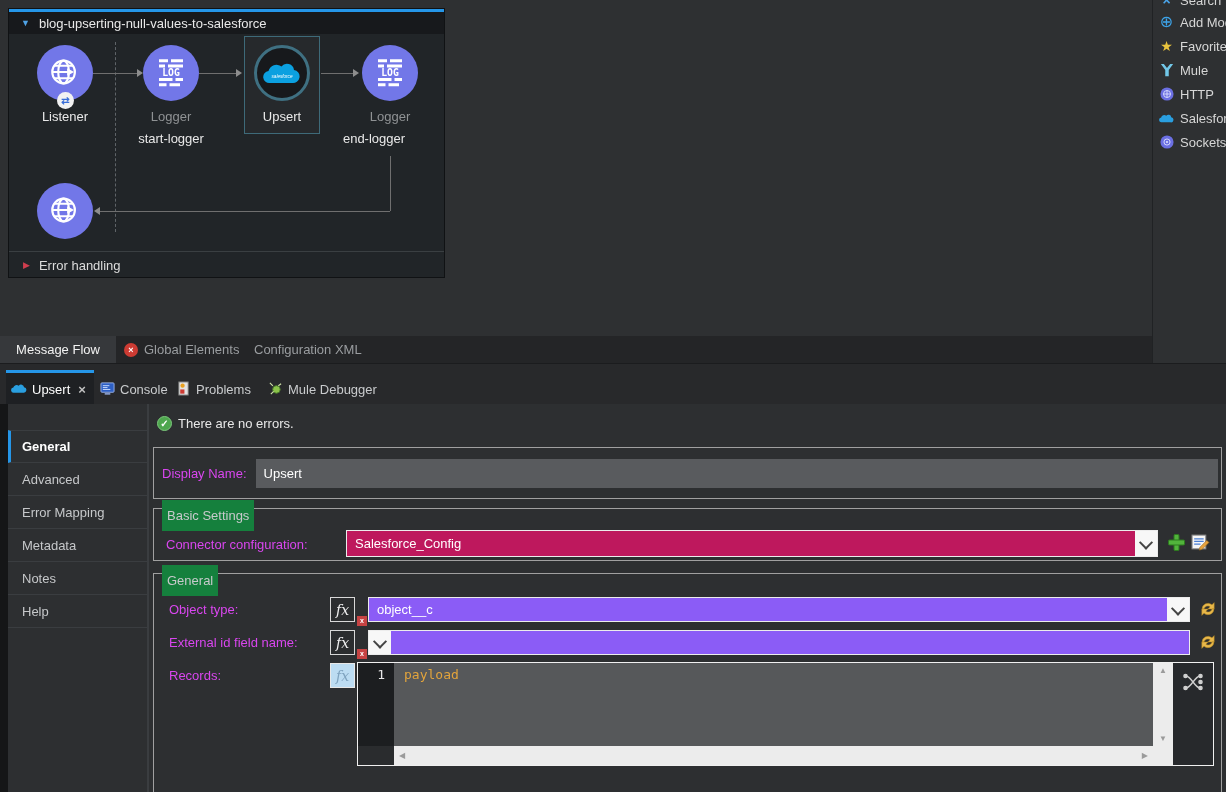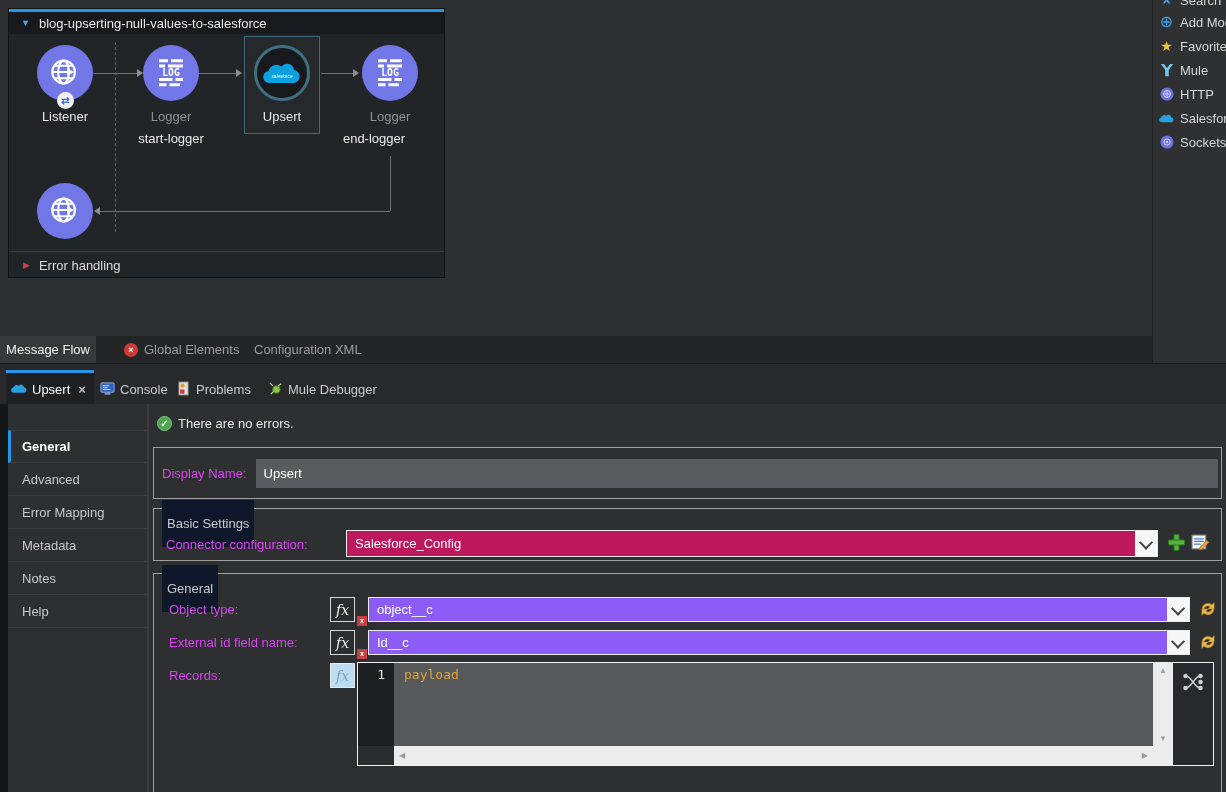--- a/index.html
+++ b/index.html
@@ -30,41 +30,41 @@
       display:flex;align-items:center;justify-content:center;font-size:10px;font-weight:bold;}
   
   .palette{left:1152px;top:0;width:74px;height:363px;background:#2e3032;border-left:1px solid #202224;box-sizing:border-box;overflow:hidden;}
   .prow{position:absolute;left:6px;width:80px;height:24px;display:flex;align-items:center;gap:6px;color:#d6d6d6;white-space:nowrap;}
   .picon{width:15px;height:15px;display:flex;align-items:center;justify-content:center;flex:none;}
   .blue-x{color:#4aa3e8;font-weight:bold;font-size:14px;}
   .cplus{color:#3da3e8;font-size:16px;line-height:1;}
   .star{color:#e8c33d;font-size:14px;}
   
   .mfbar{left:0;top:336px;width:1152px;height:27px;background:#242527;}
-  .mftab-active{position:absolute;left:0;top:0;width:96px;height:27px;background:#36383b;color:#f2f2f2;display:flex;align-items:center;justify-content:center;}
+  .mftab-active{position:absolute;left:0;top:0;width:116px;height:27px;background:#36383b;color:#f2f2f2;display:flex;align-items:center;justify-content:center;}
   .mftab{position:absolute;top:0;height:27px;display:flex;align-items:center;gap:6px;color:#9a9da0;}
   .errdot{width:14px;height:14px;border-radius:50%;background:#cc3b33;color:#fff;font-size:9px;font-weight:bold;display:flex;align-items:center;justify-content:center;}
   
   .vtabbar{left:0;top:363px;width:1226px;height:41px;background:#28292b;border-top:1px solid #1b1c1e;box-sizing:border-box;}
   .vtab-active{position:absolute;left:6px;top:6px;width:88px;height:35px;background:#1e2023;border-top:3px solid #2596e8;box-sizing:border-box;
       display:flex;align-items:center;gap:5px;padding-left:5px;color:#ffffff;}
   .vtab{position:absolute;top:10px;height:31px;display:flex;align-items:center;gap:5px;color:#c9cbcd;}
   .closex{color:#c2c2c2;font-weight:bold;font-size:13px;margin-left:3px;}
   
   .props{left:0;top:404px;width:1226px;height:388px;background:#2d2f31;overflow:hidden;}
   .lstrip{position:absolute;left:0;top:0;width:8px;height:388px;background:#151617;}
   .sidebar{position:absolute;left:8px;top:0;width:139px;height:388px;}
   .sitem{position:absolute;left:0;width:139px;height:33px;display:flex;align-items:center;padding-left:14px;box-sizing:border-box;
       color:#c6c8ca;border-bottom:1px solid #3a3d40;}
   .sitem.active{color:#ffffff;font-weight:bold;border-left:3px solid #2596e8;padding-left:11px;border-top:1px solid #3a3d40;}
   .sdivider{position:absolute;left:147px;top:0;width:2px;height:388px;background:#3a3d40;}
   .okdot{position:absolute;width:15px;height:15px;border-radius:50%;background:#4ea64e;color:#fff;font-size:10px;font-weight:bold;
       display:flex;align-items:center;justify-content:center;border:1px solid #7cc87c;box-sizing:border-box;}
   .groupbox{position:absolute;border:1px solid #a0a0a0;box-sizing:border-box;}
-  .legend{position:absolute;top:-9px;left:8px;background:#0f172a;padding:16px 5px;color:#c8cacc;}
+  .legend{position:absolute;top:-9px;left:8px;background:#15803d;padding:8px 5px;color:#c8cacc;}
   .flabel{position:absolute;color:#d946ef;white-space:nowrap;text-align:center;}
   .txtinput{background:#595b5e;border:none;color:#fff;font-family:"Liberation Sans",sans-serif;font-size:13px;padding:0 8px;height:29px;}
   .combo{position:absolute;display:flex;align-items:center;border:1px solid #ececec;box-sizing:border-box;}
   .combo .val{flex:1;padding:0 8px;color:#fff;white-space:nowrap;overflow:hidden;}
   .combo .chev{width:22px;align-self:stretch;background:#f7f7f7;display:flex;align-items:center;justify-content:center;flex:none;}
   .chevmark{width:8px;height:8px;border-right:2px solid #444;border-bottom:2px solid #444;transform:rotate(45deg) translate(-1px,-1px);}
   .combo.lite{background:#be185d;}
   .combo.dark{background:#8b5cf6;}
   .fxbtn{position:absolute;width:25px;height:25px;border:1px solid #d8d8d8;box-sizing:border-box;background:#2b2d2f;
       color:#f0f0f0;font-family:"DejaVu Serif",serif;font-style:italic;font-size:14px;display:flex;align-items:center;justify-content:center;}
@@ -371,21 +371,20 @@
         <path d="M16 10a6 6 0 0 1-10 4.2l-2.2 2.2v-6.4h6.4l-2.3 2.3A4 4 0 0 0 14 10z"></path>
         </svg>
     </span>
 
     <span class="flabel" style="left:15px;top:61px;">External id field name:</span>
     <div class="fxbtn" style="left:176px;top:56px;">
         <span>fx</span>
       </div>
     <div class="redbadge" style="left:203px;top:75px;"><span>x</span></div>
     <div class="combo dark" style="left:214px;top:56px;width:822px;height:25px;">
-      <span class="val">Id__c</span>
       <span class="chev">
           <span class="chevmark"></span>
         </span>
     </div>
     <span class="gold-refresh" style="left:1044px;top:58px;">
       <svg width="20" height="20" viewBox="0 0 20 20" fill="#e8b84a" stroke="#a87f1e" stroke-width="0.5">
         <path d="M4 10a6 6 0 0 1 10-4.2l2.2-2.2v6.4h-6.4l2.3-2.3A4 4 0 0 0 6 10z"></path>
         <path d="M16 10a6 6 0 0 1-10 4.2l-2.2 2.2v-6.4h6.4l-2.3 2.3A4 4 0 0 0 14 10z"></path>
         </svg>
     </span>

